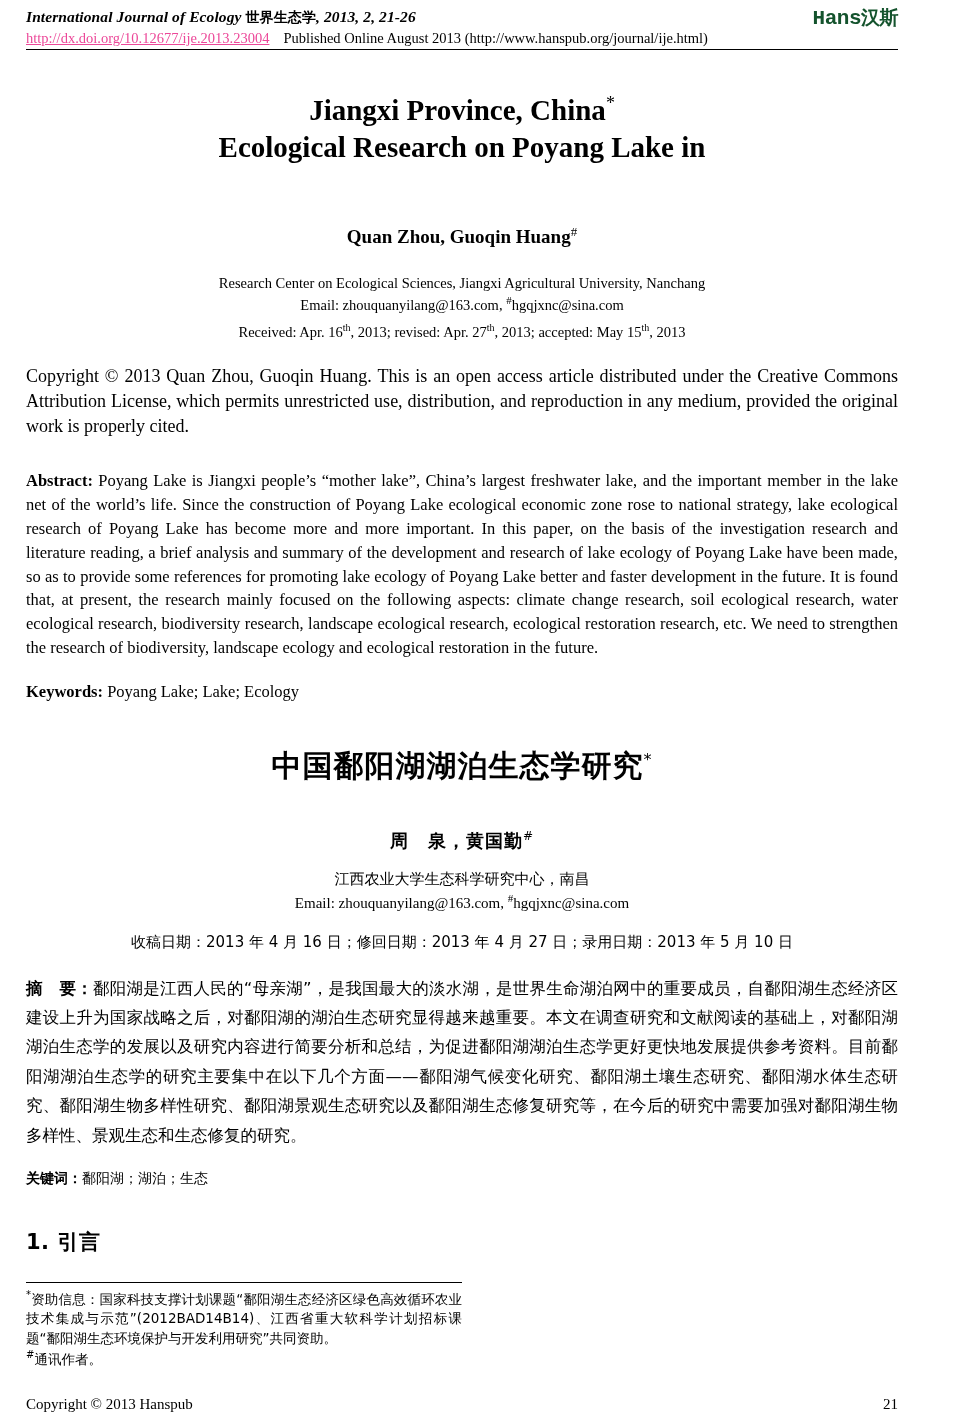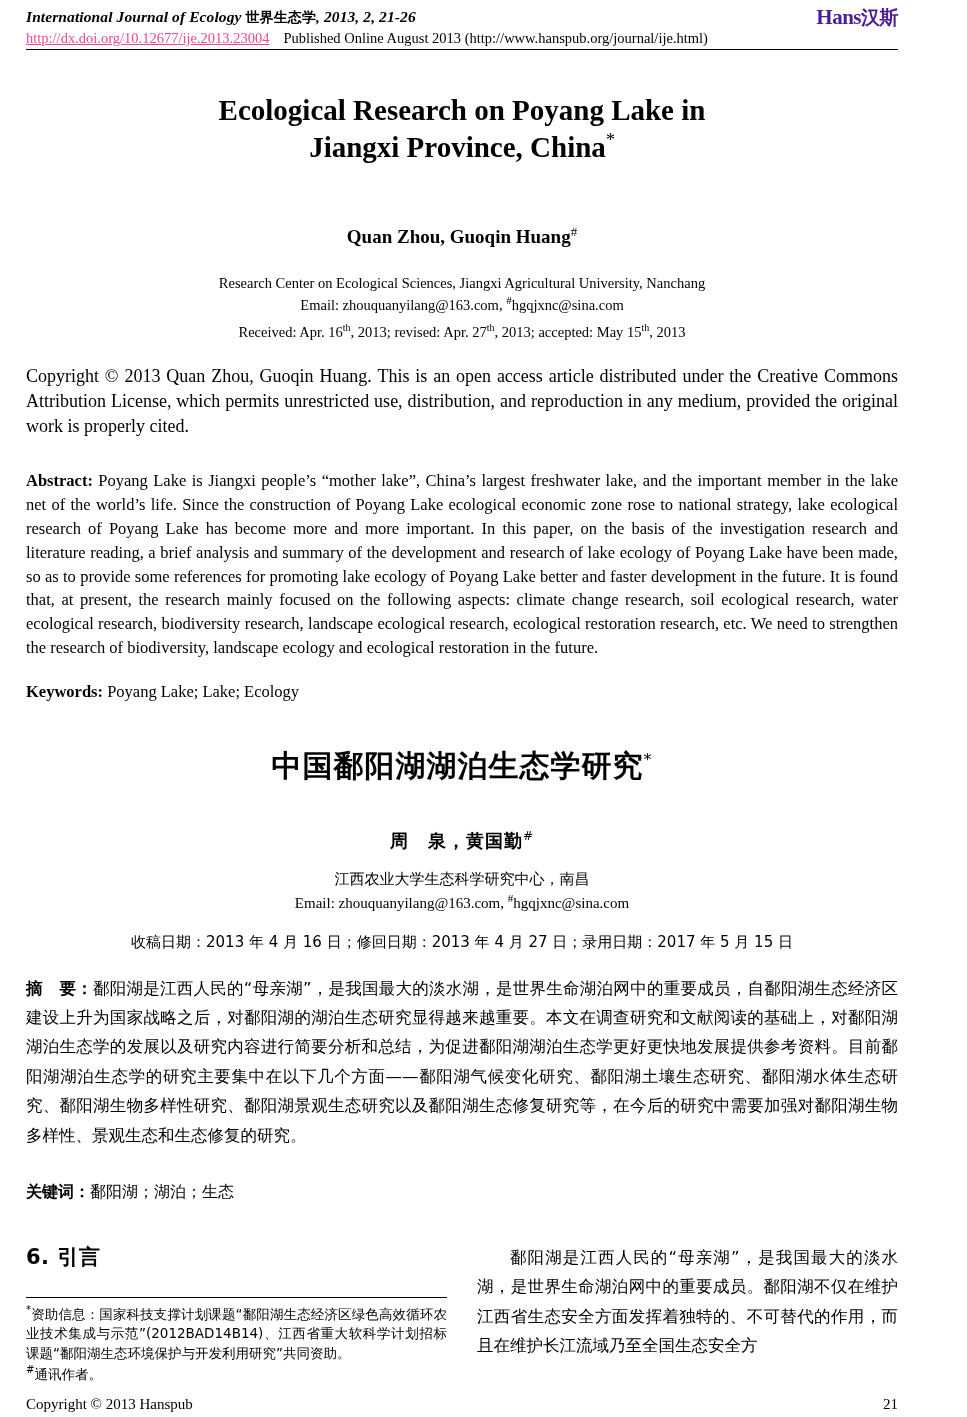--- a/index.html
+++ b/index.html
@@ -49,24 +49,24 @@
     color: #ec4899;
     text-decoration: underline;
   }
   .jh-pub {
     margin-left: 14px;
   }
   .hans-logo {
     position: absolute;
     right: 0;
     top: -3px;
-    font-family: Liberation Serif, serif;
+    font-family: Liberation Mono, monospace;
     font-weight: bold;
     font-size: 21px;
-    color: #4c1d95;
+    color: #14532d;
     letter-spacing: -0.5px;
   }
   .hans-logo .hans-cn {
     font-size: 19px;
   }
 
   
   .title {
     text-align: center;
     font-size: 29px;
@@ -162,22 +162,22 @@
     line-height: 1.78;
     margin-top: 22px;
     text-align: justify;
     font-family: "DejaVu Sans", sans-serif;
   }
   .cn-abstract .lead {
     font-weight: bold;
   }
 
   .cn-keywords {
-    font-size: 16px;
-    margin-top: 32px;
+    font-size: 14px;
+    margin-top: 20px;
     font-family: Liberation Serif, serif;
   }
   .cn-keywords .lead { font-weight: bold; }
 
   
   .cols {
     display: flex;
     margin-top: 40px;
     gap: 30px;
   }
@@ -235,22 +235,22 @@
     </div>
     <div class="jh-line2">
       <span class="jh-doi">http://dx.doi.org/10.12677/ije.2013.23004</span><span class="jh-pub">Published Online August 2013 (http://www.hanspub.org/journal/ije.html)</span>
     </div>
     <div class="hans-logo">
       <span>Hans</span><span class="hans-cn">汉斯</span>
     </div>
   </div>
 
   <div class="title">
+    <div><span>Jiangxi Province, China</span><sup>*</sup></div>
     <div>Ecological Research on Poyang Lake in</div>
-    <div><span>Jiangxi Province, China</span><sup>*</sup></div>
   </div>
 
   <div class="authors">
     <span>Quan Zhou, Guoqin Huang</span><sup>#</sup>
   </div>
 
   <div class="affil">
     <div>Research Center on Ecological Sciences, Jiangxi Agricultural University, Nanchang</div>
     <div><span>Email: zhouquanyilang@163.com, </span><sup>#</sup><span>hgqjxnc@sina.com</span></div>
   </div>
@@ -275,44 +275,41 @@
 
   <div class="cn-authors">
     <span>周　泉，黄国勤</span><sup>#</sup>
   </div>
 
   <div class="cn-affil">
     <div>江西农业大学生态科学研究中心，南昌</div>
     <div class="mail"><span>Email: zhouquanyilang@163.com, </span><sup>#</sup><span>hgqjxnc@sina.com</span></div>
   </div>
 
-  <div class="cn-dates">收稿日期：2013 年 4 月 16 日；修回日期：2013 年 4 月 27 日；录用日期：2017 年 5 月 15 日</div>
+  <div class="cn-dates">收稿日期：2013 年 4 月 16 日；修回日期：2013 年 4 月 27 日；录用日期：2013 年 5 月 10 日</div>
 
   <div class="cn-abstract">
     <span class="lead">摘　要：</span><span>鄱阳湖是江西人民的“母亲湖”，是我国最大的淡水湖，是世界生命湖泊网中的重要成员，自鄱阳湖生态经济区建设上升为国家战略之后，对鄱阳湖的湖泊生态研究显得越来越重要。本文在调查研究和文献阅读的基础上，对鄱阳湖湖泊生态学的发展以及研究内容进行简要分析和总结，为促进鄱阳湖湖泊生态学更好更快地发展提供参考资料。目前鄱阳湖湖泊生态学的研究主要集中在以下几个方面——鄱阳湖气候变化研究、鄱阳湖土壤生态研究、鄱阳湖水体生态研究、鄱阳湖生物多样性研究、鄱阳湖景观生态研究以及鄱阳湖生态修复研究等，在今后的研究中需要加强对鄱阳湖生物多样性、景观生态和生态修复的研究。</span>
   </div>
 
   <div class="cn-keywords">
     <span class="lead">关键词：</span><span>鄱阳湖；湖泊；生态</span>
   </div>
 
   <div class="cols">
     <div class="col">
-      <div class="sec-head">6. 引言</div>
+      <div class="sec-head">1. 引言</div>
       <div class="footnote-rule"></div>
       <div class="footnote">
         <sup>*</sup><span>资助信息：国家科技支撑计划课题“鄱阳湖生态经济区绿色高效循环农业技术集成与示范”(2012BAD14B14)、江西省重大软科学计划招标课题“鄱阳湖生态环境保护与开发利用研究”共同资助。</span>
       </div>
       <div class="footnote" style="margin-top:0">
         <sup>#</sup><span>通讯作者。</span>
       </div>
     </div>
-    <div class="col">
-      <div class="body-cn">鄱阳湖是江西人民的“母亲湖”，是我国最大的淡水湖，是世界生命湖泊网中的重要成员。鄱阳湖不仅在维护江西省生态安全方面发挥着独特的、不可替代的作用，而且在维护长江流域乃至全国生态安全方</div>
-    </div>
   </div>
 
   <div class="footer">
     <span>Copyright © 2013 Hanspub</span>
     <span>21</span>
   </div>
 
 </div>
 
 </body></html>

